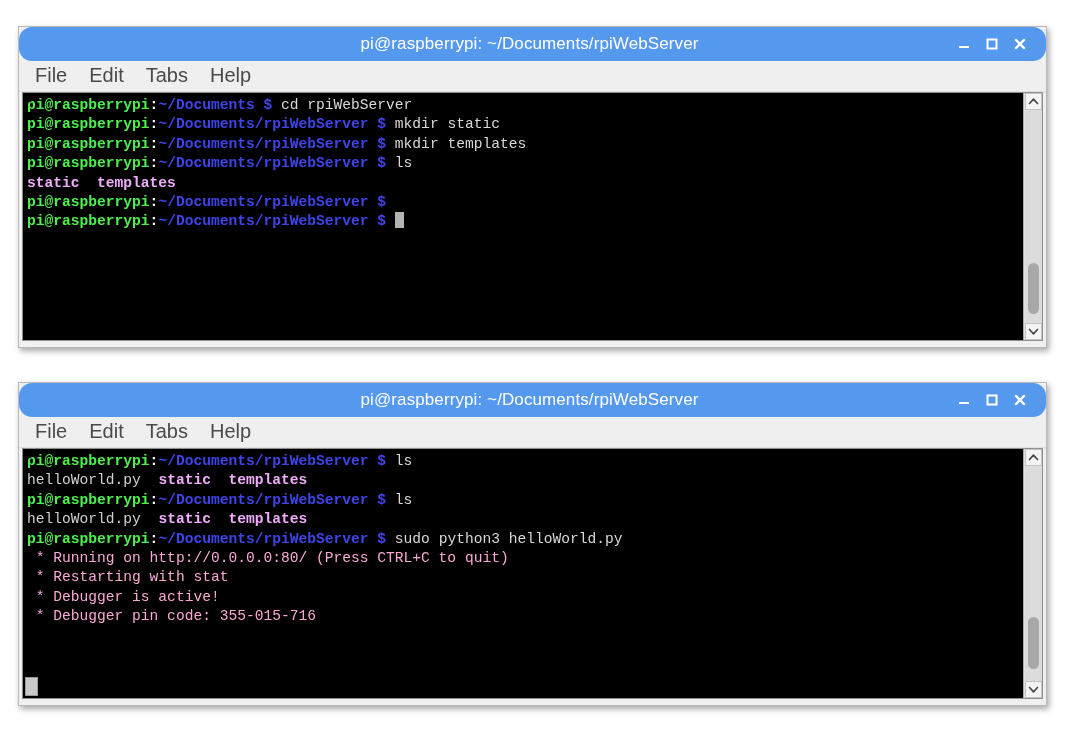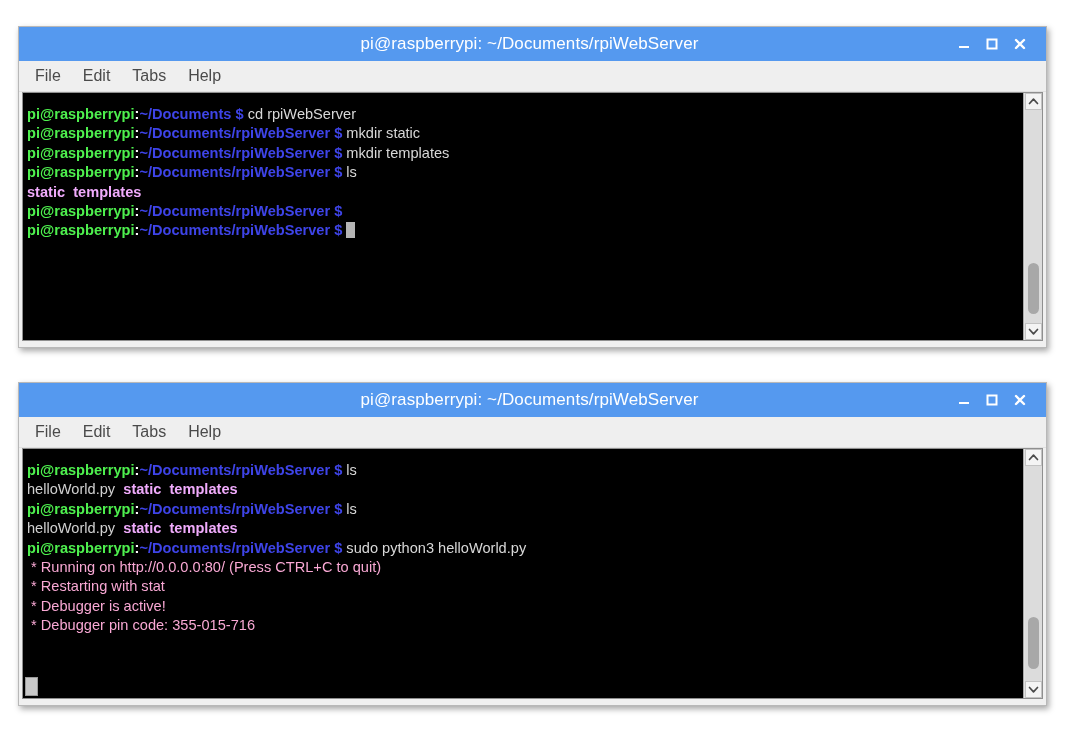--- a/index.html
+++ b/index.html
@@ -28,20 +28,21 @@
     box-sizing: border-box;
   }
 
   .titlebar {
     height: 34px;
     background: #5599ef;
     display: flex;
     align-items: center;
     position: relative;
     box-sizing: border-box;
+    border-radius: 13px;
   }
 
   .titlebar-title {
     flex: 1;
     text-align: center;
     color: #ffffff;
     font-size: 17px;
     font-family: "Liberation Sans", sans-serif;
     letter-spacing: 0.1px;
     white-space: nowrap;
@@ -75,21 +76,21 @@
     height: 31px;
     background: #efefef;
     display: flex;
     align-items: center;
     padding-left: 14px;
     border-bottom: 1px solid #e0e0e0;
     box-sizing: border-box;
   }
 
   .menu-item {
-    font-size: 16px;
+    font-size: 20px;
     color: #4a4a4a;
     padding: 2px 11px 3px 2px;
     margin-right: 9px;
     cursor: default;
     white-space: nowrap;
     font-family: "Liberation Sans", sans-serif;
     text-align: right;
   }
 
   
@@ -98,24 +99,24 @@
     background: #000000;
     box-sizing: border-box;
     border: 1px solid #8f8f8f;
     margin: 0 3px 3px 3px;
     position: relative;
   }
 
   .term-screen {
     flex: 1;
     background: #000000;
-    padding: 12px 0 0 4px;
+    padding: 3px 0 0 4px;
     overflow: hidden;
     box-sizing: border-box;
-    font-family: Liberation Sans, sans-serif;
+    font-family: Liberation Mono, monospace;
     font-size: 14.6px;
     line-height: 19.4px;
     white-space: pre;
     border-radius: 26px;
   }
 
   .term-line { white-space: pre; }
 
   .c-prompt  { color: #4ef04e; font-weight: bold; }
   .c-colon   { color: #ffffff; font-weight: bold; }

